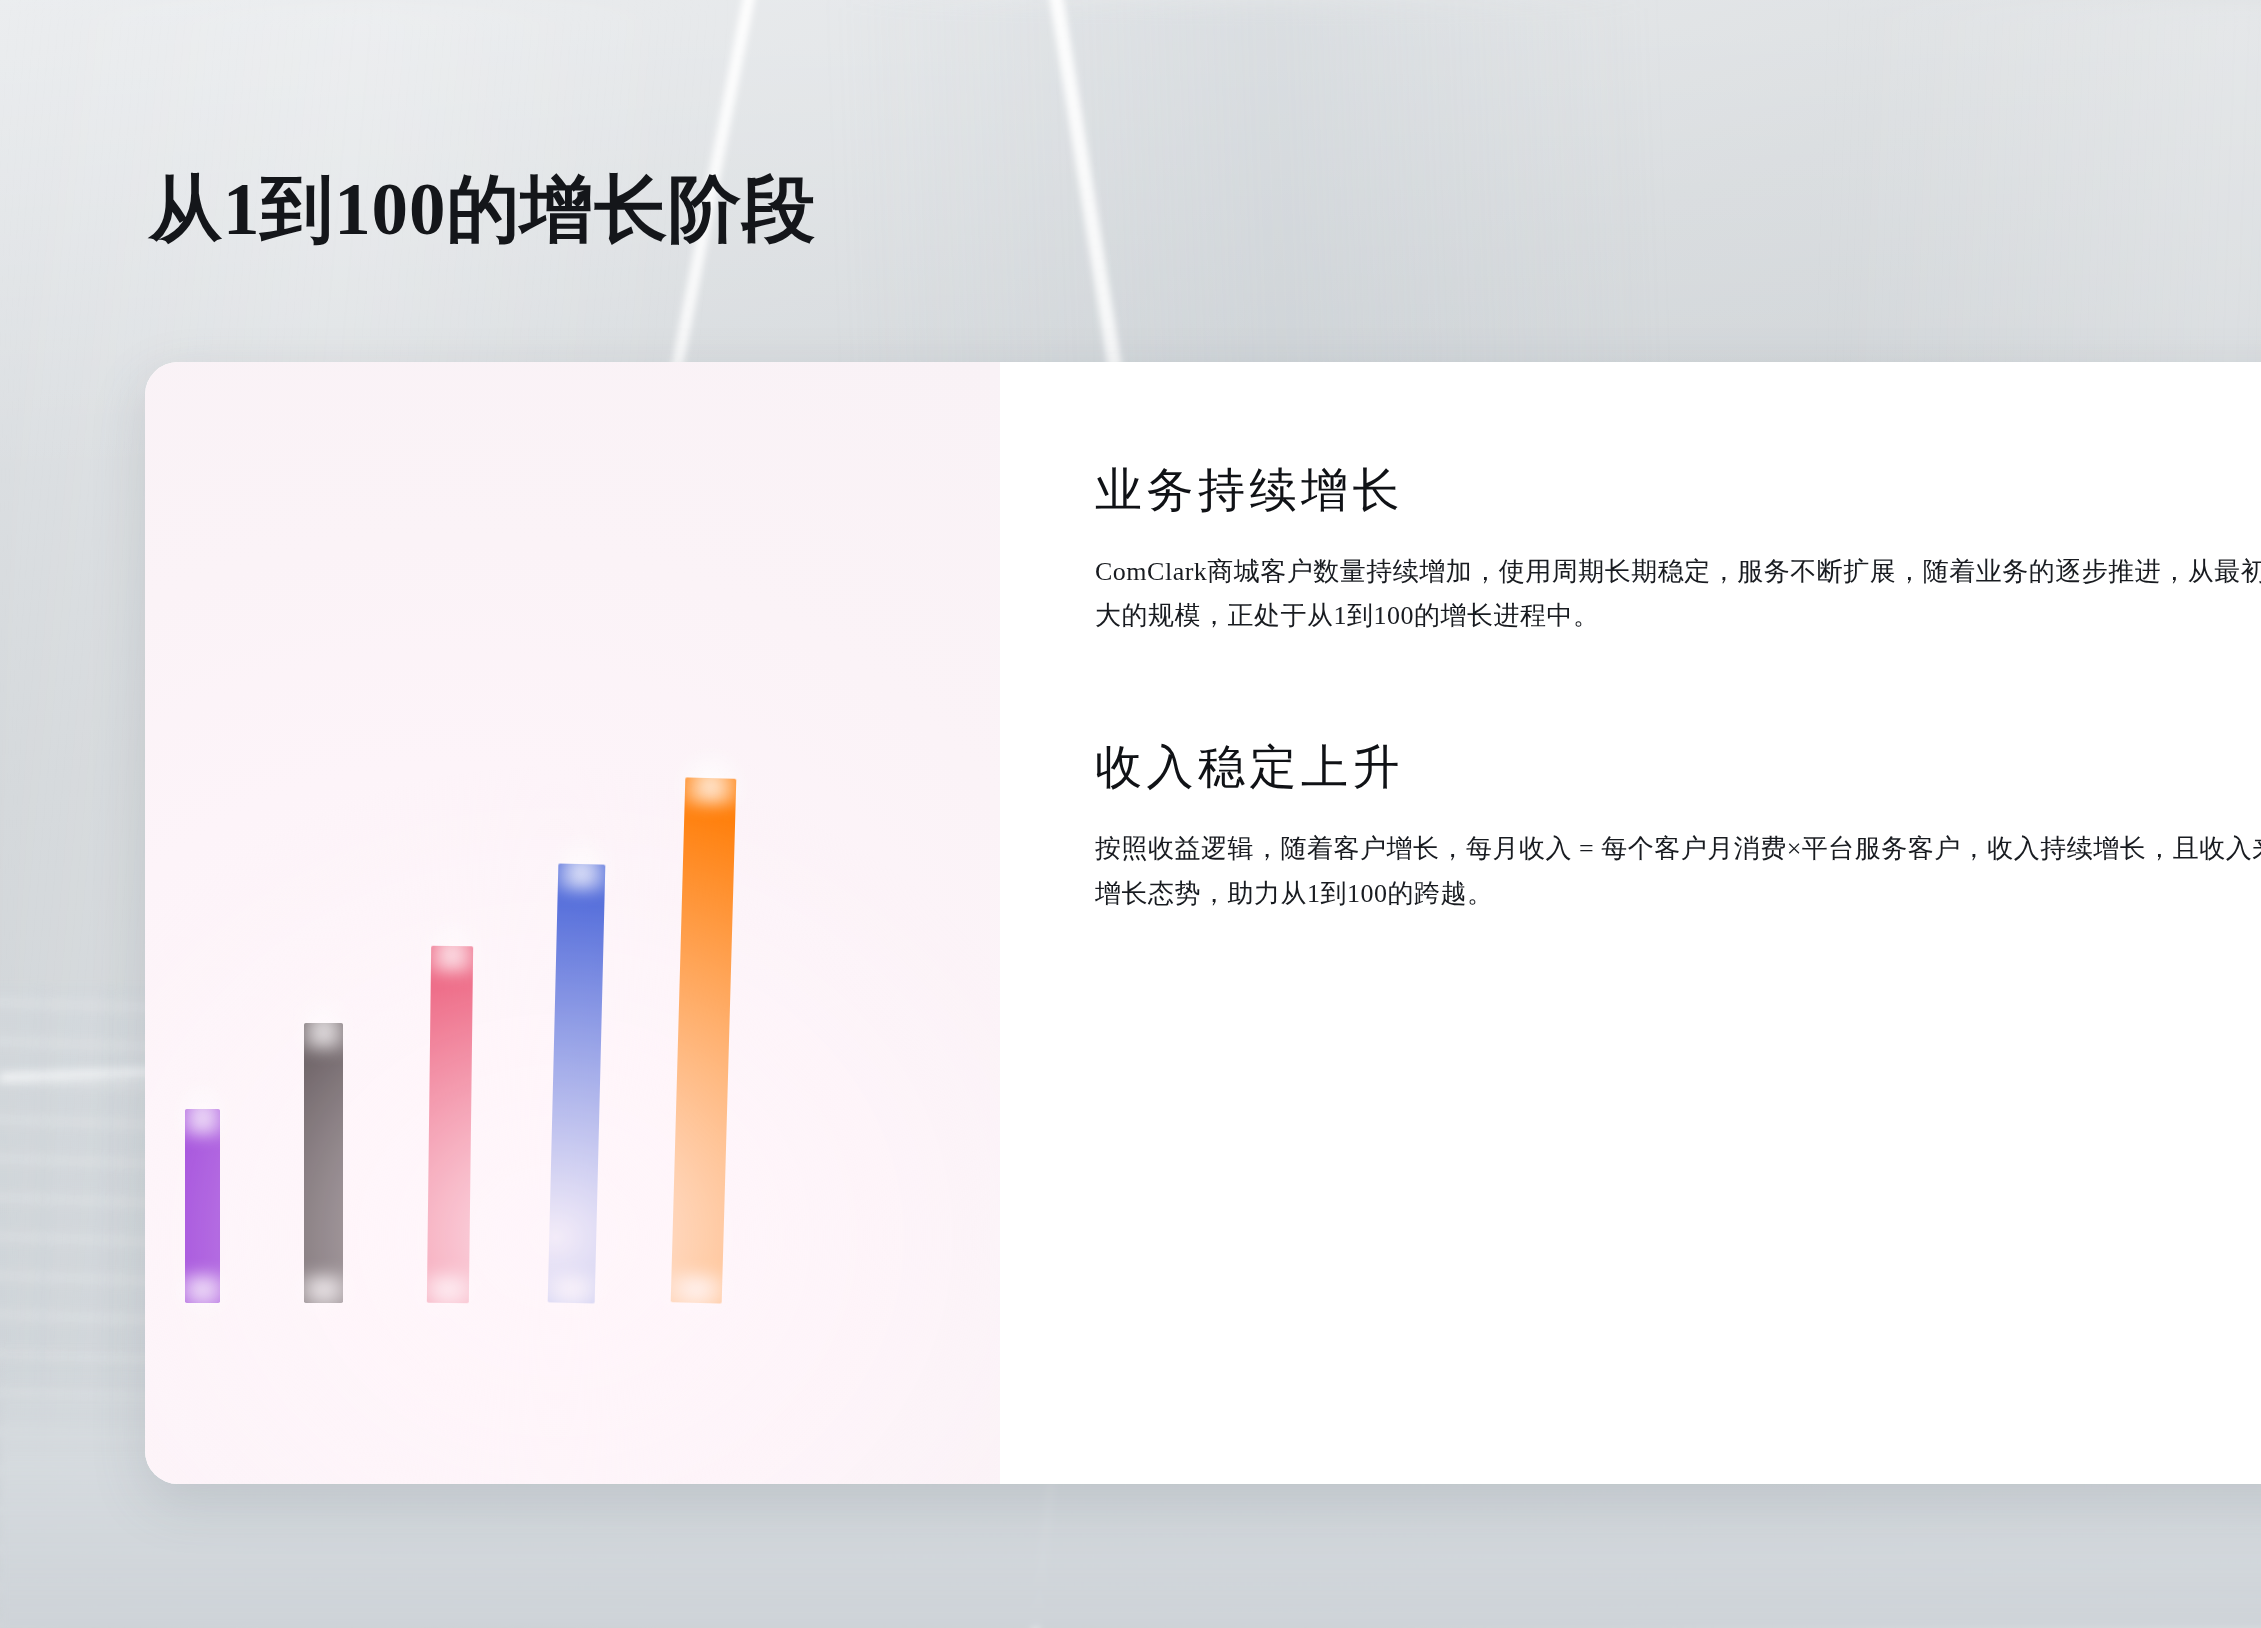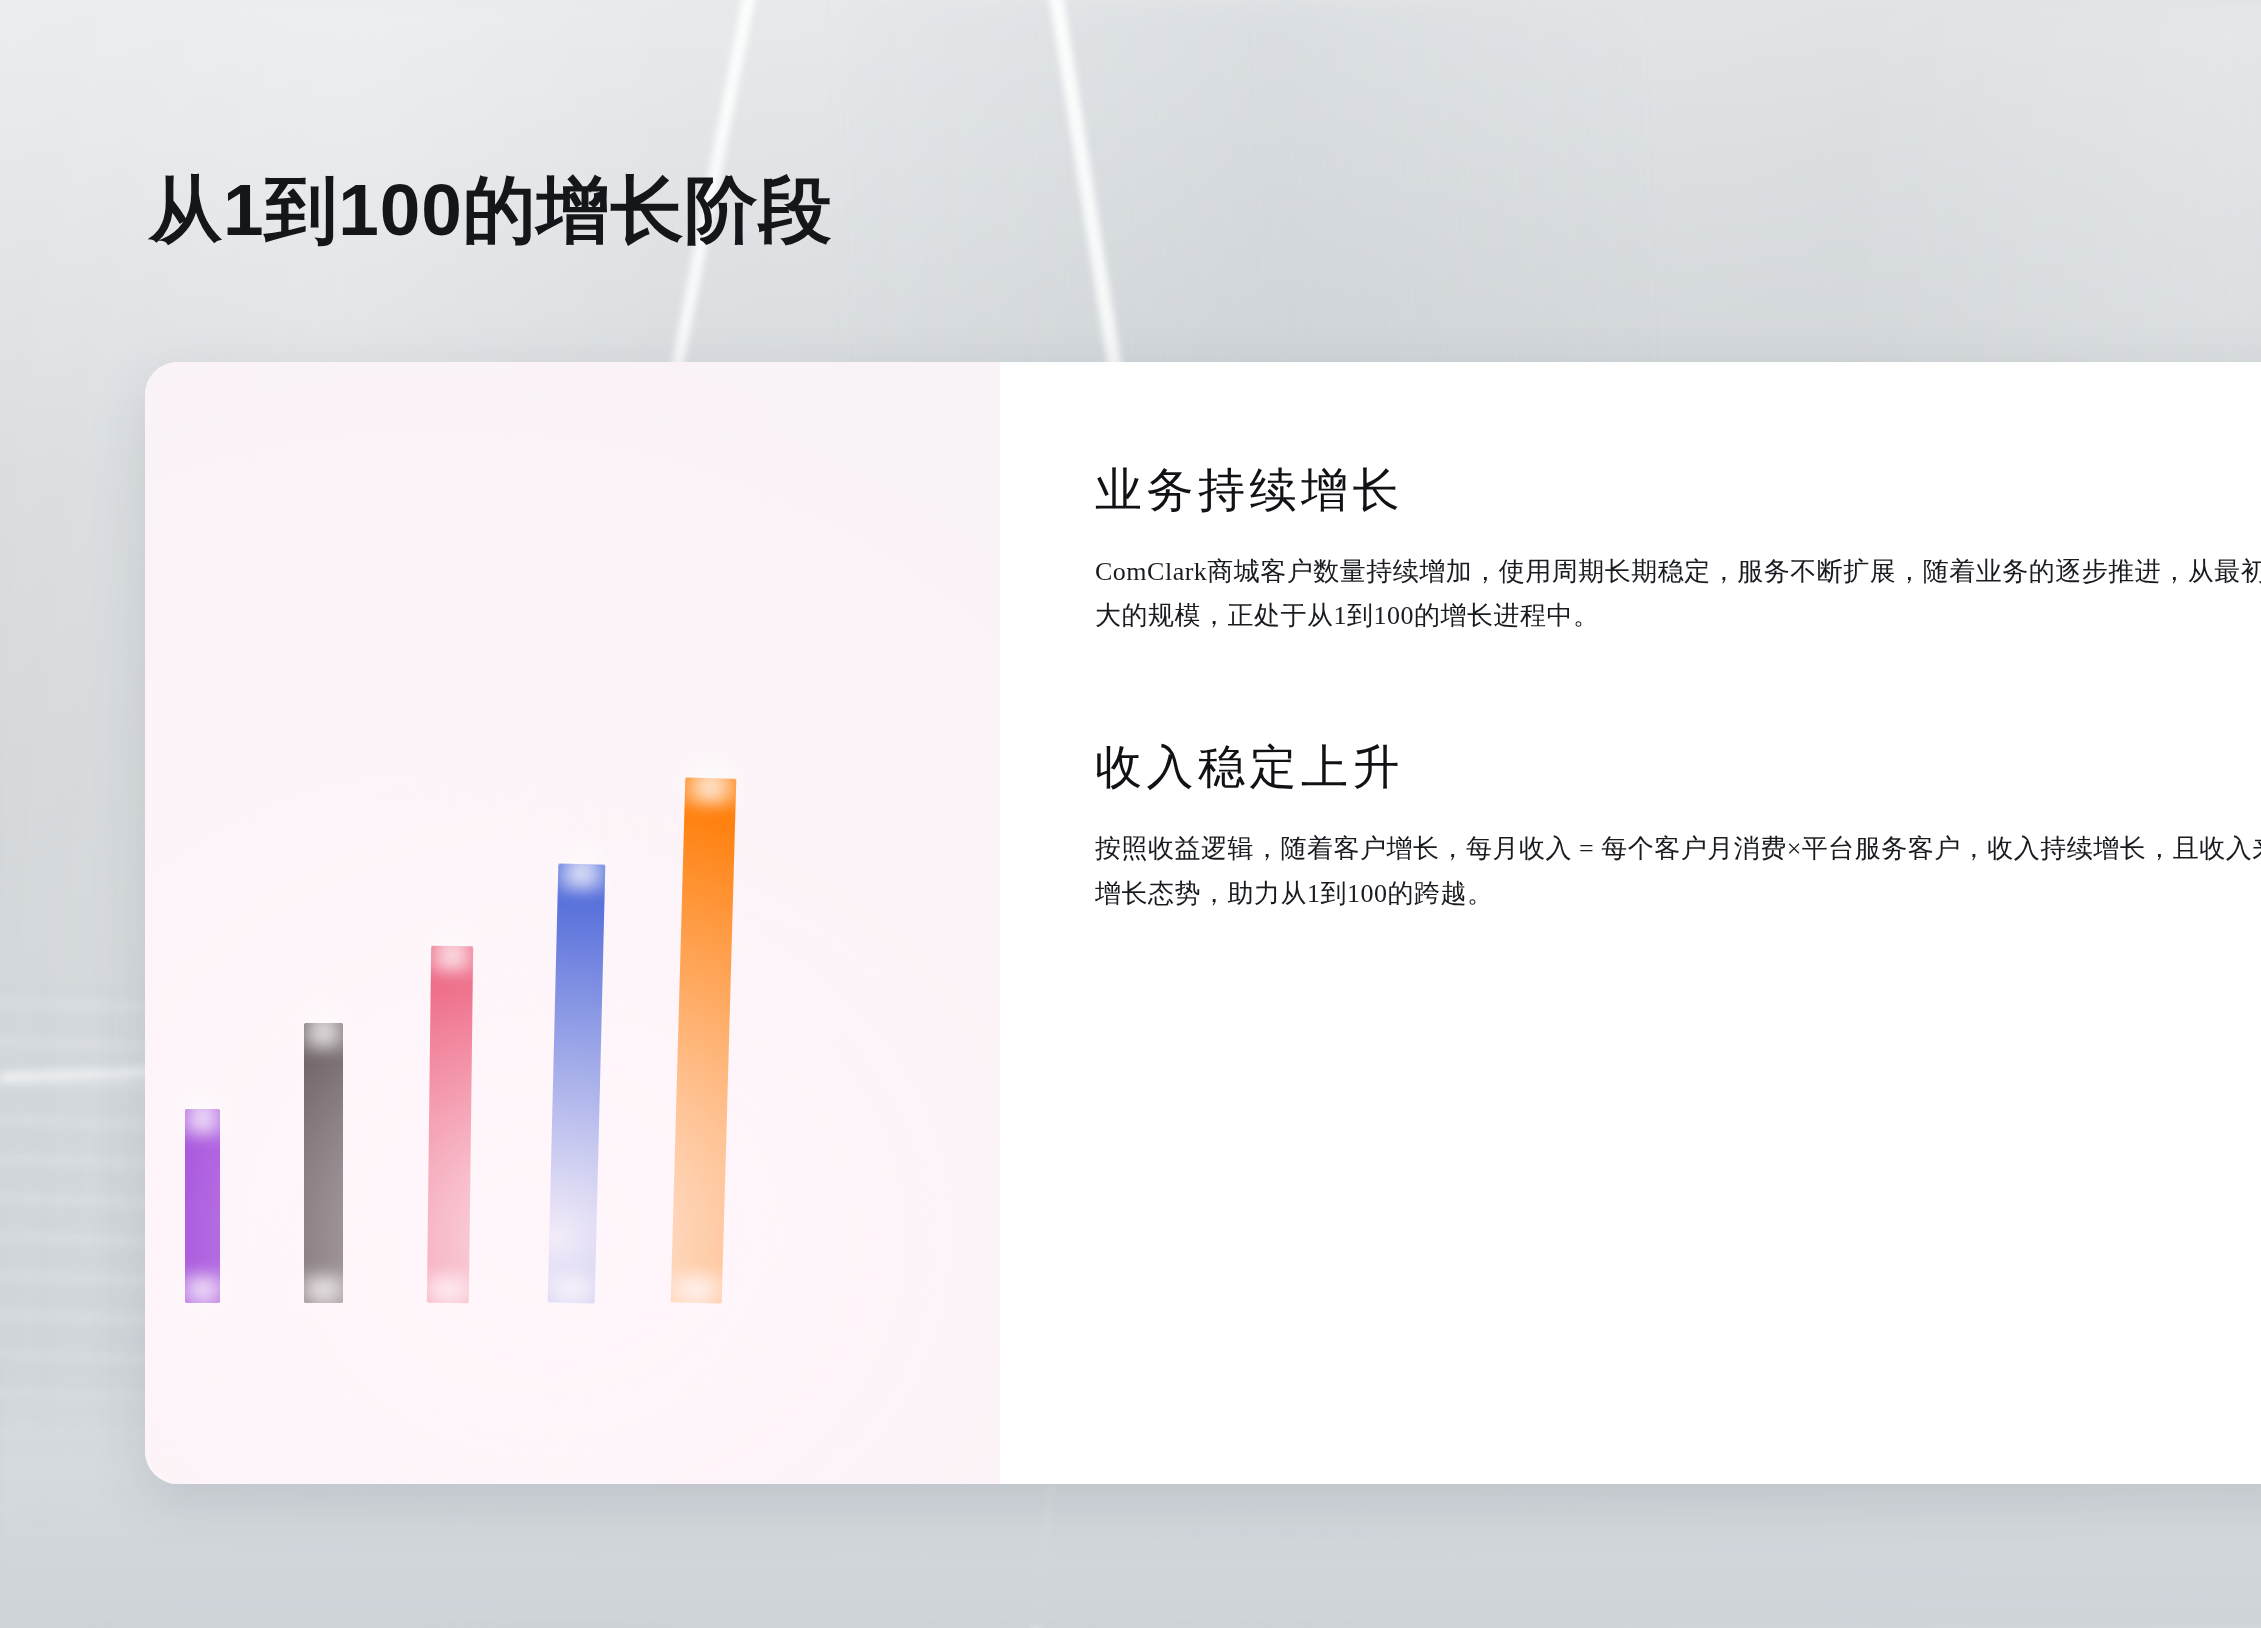--- a/index.html
+++ b/index.html
@@ -77,21 +77,21 @@
 
   
   .page-title {
     position: absolute;
     left: 149px;
     top: 118px;
     font-size: 73px;
     line-height: 1.18;
     letter-spacing: 0.9px;
     color: #14161a;
-    font-family: Liberation Sans, sans-serif;
+    font-family: Liberation Serif, serif;
     white-space: nowrap;
   }
 
   
   .card {
     position: absolute;
     left: 145px;
     top: 362px;
     width: 2605px;
     height: 1122px;

